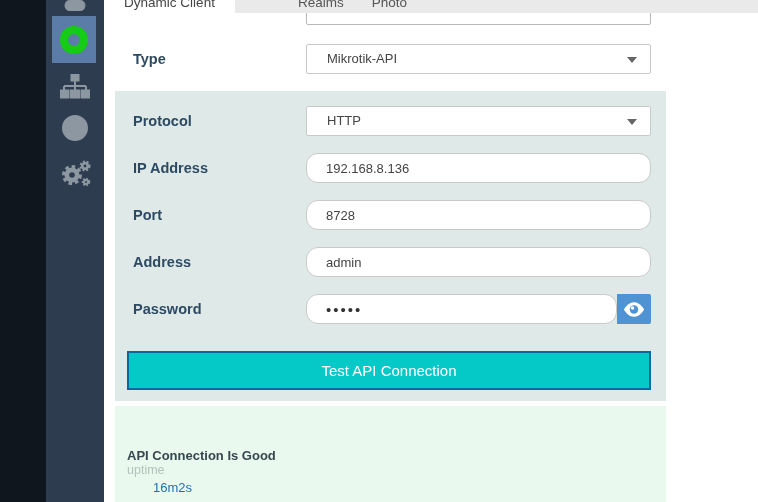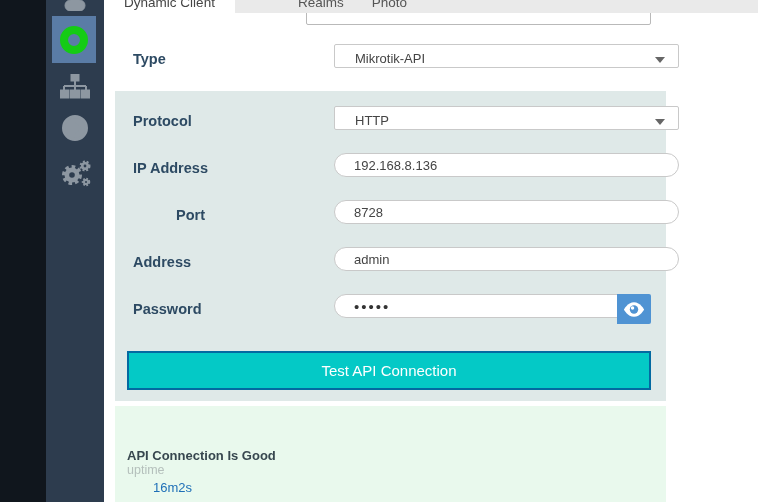--- a/index.html
+++ b/index.html
@@ -20,21 +20,21 @@
   .tabs-rest{flex:1;background:#eaeaea;height:13px;display:flex;padding-left:44px;}
   .tab{padding:0 14px;height:13px;}
   .tab-label{display:inline-block;position:relative;top:-7px;font-size:13.5px;color:#555;white-space:nowrap;}
   .tab-active .tab-label{color:#454545;}
   
   .partial-input{position:absolute;left:306px;top:-6px;width:343px;height:29px;background:#fff;border:1px solid #b9b9b9;border-radius:2px;z-index:1;}
   
   .band{position:absolute;left:115px;top:91px;width:551px;height:310px;background:#dfe9e8;z-index:0;}
   .success{position:absolute;left:115px;top:406px;width:551px;height:96px;background:#e9f9ed;z-index:0;}
   .flabel{position:absolute;left:133px;height:30px;line-height:30px;font-size:14.5px;font-weight:bold;color:#2d4a63;z-index:2;}
-  .fctl{position:absolute;left:306px;width:345px;height:24px;box-sizing:border-box;z-index:2;margin-left:28px;}
+  .fctl{position:absolute;left:306px;width:345px;height:30px;box-sizing:border-box;z-index:2;}
   .selectbox{background:#fff;border:1px solid #c9c9c9;border-radius:2px;line-height:28px;font-size:13px;color:#444;padding-left:20px;position:absolute;cursor:pointer;}
   .chev{position:absolute;right:13px;top:12px;width:0;height:0;border-left:5px solid transparent;border-right:5px solid transparent;border-top:6px solid #666;}
   .tinput{background:#fff;border:1px solid #c9c9c9;border-radius:12px;font-size:13px;color:#444;padding:0 0 0 19px;font-family:"Liberation Sans", sans-serif;outline:none;}
   .pw{width:311px;letter-spacing:2px;font-size:15px;color:#333;}
   .eye-btn{position:absolute;left:617px;top:294px;width:34px;height:30px;background:#4f93d3;border:none;border-radius:0 2px 2px 0;display:flex;align-items:center;justify-content:center;cursor:pointer;z-index:2;}
   .test-btn{position:absolute;left:127px;top:351px;width:524px;height:39px;background:#04c9c6;border:2px solid #0369a1;color:#fff;font-size:15px;font-family:"Liberation Sans", sans-serif;cursor:pointer;z-index:2;}
   
   .succ-title{position:absolute;left:127px;top:448px;font-size:13px;font-weight:bold;color:#37474f;z-index:2;}
   .succ-key{position:absolute;left:127px;top:463px;font-size:12.5px;color:#b5c0bc;z-index:2;}
   .succ-val{position:absolute;left:153px;top:480px;font-size:13px;color:#1e6fb7;z-index:2;}
@@ -116,21 +116,21 @@
 
 <div class="flabel" style="top:106px;">Protocol</div>
 <div class="fctl selectbox" style="top:106px;">
   <span>HTTP</span>
   <span class="chev"></span>
 </div>
 
 <div class="flabel" style="top:153px;">IP Address</div>
 <input class="fctl tinput" style="top: 153px;" type="text" value="192.168.8.136">
 
-<div class="flabel" style="top:200px;margin-left:43px;">Port</div>
+<div class="flabel" style="top:200px;">Port</div>
 <input class="fctl tinput" style="top: 200px;" type="text" value="8728">
 
 <div class="flabel" style="top:247px;">Address</div>
 <input class="fctl tinput" style="top: 247px;" type="text" value="admin">
 
 <div class="flabel" style="top:294px;">Password</div>
 <input class="fctl tinput pw" style="top: 294px;" type="text" value="•••••">
 <button class="eye-btn">
   <svg width="22" height="15" viewBox="0 0 24 16">
     <path d="M12 0 C5 0 1 8 1 8 C1 8 5 16 12 16 C19 16 23 8 23 8 C23 8 19 0 12 0 Z" fill="#ffffff"></path>

